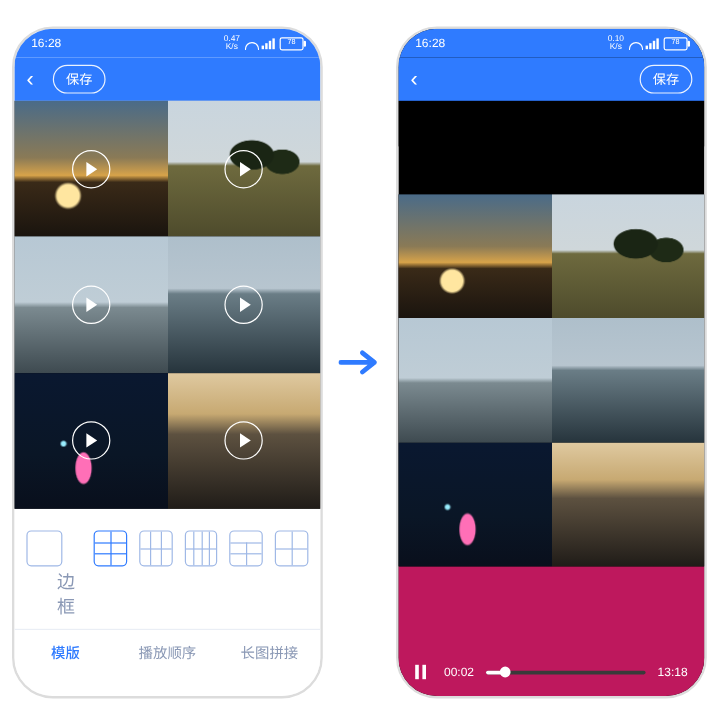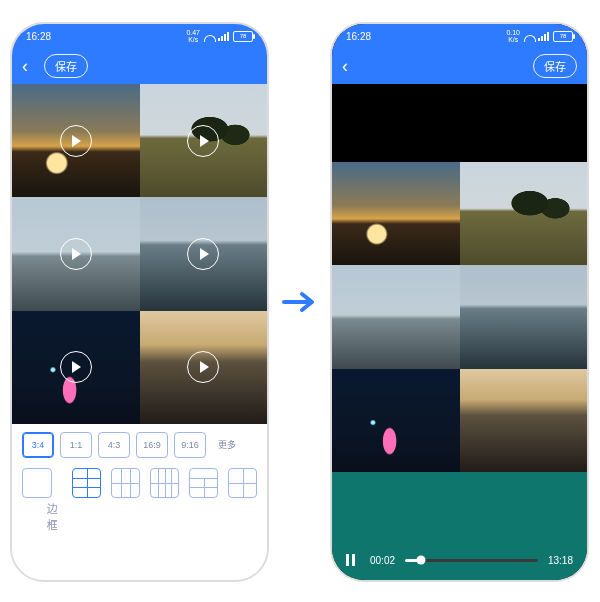--- a/index.html
+++ b/index.html
@@ -46,26 +46,26 @@
     linear-gradient(to bottom,#dfc9a0 0%,#c7a972 30%,#5d5140 45%,#201c18 100%);}
   
   .panel{flex:1;background:#fff;padding:8px 0 0;}
   .ratios{display:flex;gap:6px;padding:0 10px;}
   .ratio{flex:0 0 auto;width:30px;height:24px;border:1px solid #9fb8e6;border-radius:4px;font-size:9px;color:#7a8aa8;display:flex;align-items:center;justify-content:center;}
   .ratio.sel{border:1.5px solid #2F7BFF;color:#2F7BFF;box-shadow:0 0 0 1px #2F7BFF inset;}
   .layouts{display:flex;gap:10px;padding:10px 10px 4px;align-items:flex-start;}
   .laythumb{width:28px;height:28px;border:1px solid #9fb8e6;border-radius:4px;position:relative;}
   .laythumb .h{position:absolute;left:0;right:0;height:1px;background:#9fb8e6;}
   .laythumb .v{position:absolute;top:0;bottom:0;width:1px;background:#9fb8e6;}
-  .laylabel{font-size:11px;color:#8a98b5;text-align:center;margin-top:2px;margin-left:20px;}
+  .laylabel{font-size:15px;color:#8a98b5;text-align:center;margin-top:2px;margin-left:20px;}
   .bottomtabs{display:flex;border-top:1px solid #eaeef5;margin-top:4px;}
   .btab{flex:1;text-align:center;font-size:12px;padding:10px 0;color:#8a98b5;}
   .btab.sel{color:#2F7BFF;font-weight:500;}
   
-  .blk-bot{flex:1;background:#0f766e;display:flex;flex-direction:column;justify-content:flex-end;padding:0 14px 14px;}
+  .blk-bot{flex:1;background:#be185d;display:flex;flex-direction:column;justify-content:flex-end;padding:0 14px 14px;}
   .player{display:flex;align-items:center;gap:10px;color:#fff;font-size:10px;}
   .pause{width:14px;display:flex;gap:3px;}
   .pause span{width:3px;height:12px;background:#fff;}
   .track{flex:1;height:3px;background:#3a3a3a;position:relative;border-radius:2px;}
   .track .fill{position:absolute;left:0;top:0;bottom:0;width:12%;background:#fff;border-radius:2px;}
   .track .knob{position:absolute;left:12%;top:50%;width:9px;height:9px;background:#fff;border-radius:50%;transform:translate(-50%,-50%);}
   .arrow{position:absolute;left:282px;top:290px;width:38px;height:24px;}
   .arrow svg{width:38px;height:24px;}
   .kbps{font-size:7px;line-height:7px;text-align:center;}
   .batt{width:18px;height:9px;border:1px solid #fff;border-radius:2px;position:relative;font-size:6px;display:flex;align-items:center;justify-content:center;}
@@ -117,28 +117,20 @@
             <div class="play"></div>
           </div>
         <div class="cell night">
             <div class="play"></div>
           </div>
         <div class="cell dusk">
             <div class="play"></div>
           </div>
       </div>
       <div class="panel">
-        <div class="ratios">
-          <div class="ratio sel">3:4</div>
-          <div class="ratio">1:1</div>
-          <div class="ratio">4:3</div>
-          <div class="ratio">16:9</div>
-          <div class="ratio">9:16</div>
-          <div class="ratio" style="border:none">更多</div>
-        </div>
         <div class="layouts">
           <div style="text-align:center">
             <div class="laythumb"></div>
             <div class="laylabel">边框</div>
           </div>
           <div class="laythumb" style="border-color:#2F7BFF">
             <div class="h" style="top:33%;background:#2F7BFF"></div>
               <div class="h" style="top:66%;background:#2F7BFF"></div>
             <div class="v" style="left:50%;background:#2F7BFF"></div>
           </div>
@@ -155,20 +147,25 @@
           </div>
           <div class="laythumb">
             <div class="h" style="top:33%"></div>
               <div class="h" style="top:66%"></div>
             <div class="v" style="left:50%;top:33%"></div>
           </div>
           <div class="laythumb">
             <div class="h" style="top:50%"></div>
               <div class="v" style="left:50%"></div>
           </div>
+        </div>
+        <div class="bottomtabs">
+          <div class="btab sel">模版</div>
+          <div class="btab">播放顺序</div>
+          <div class="btab">长图拼接</div>
         </div>
       </div>
     </div>
   </div>
 
   <div class="arrow">
     <svg viewBox="0 0 38 24">
         <path d="M2 12 H28 M20 4 L30 12 L20 20" stroke="#2F7BFF" stroke-width="4" fill="none" stroke-linecap="round" stroke-linejoin="round"></path>
       </svg>
   </div>

